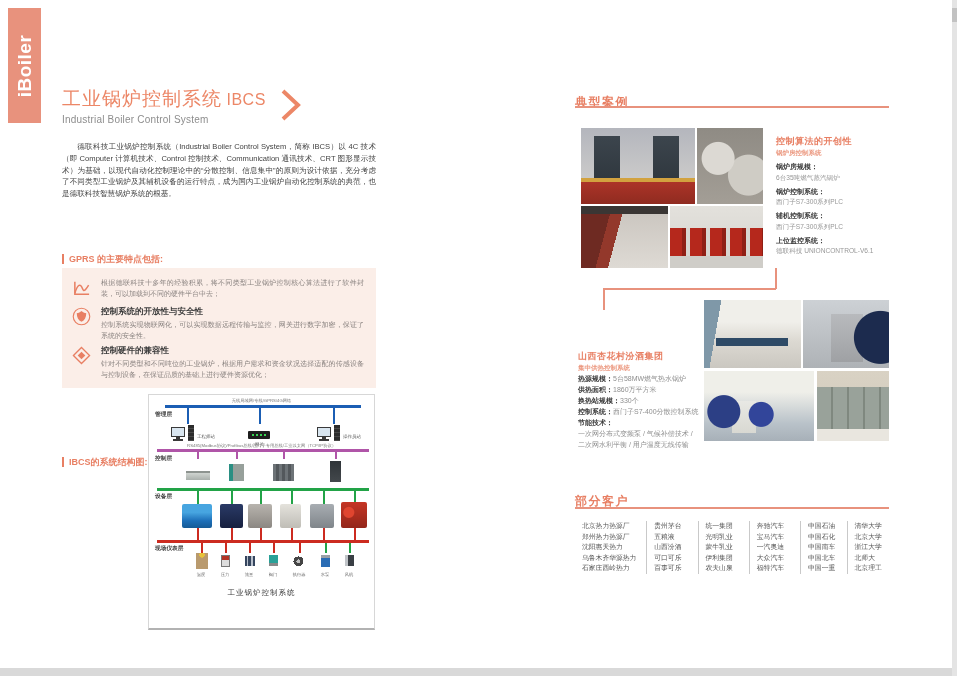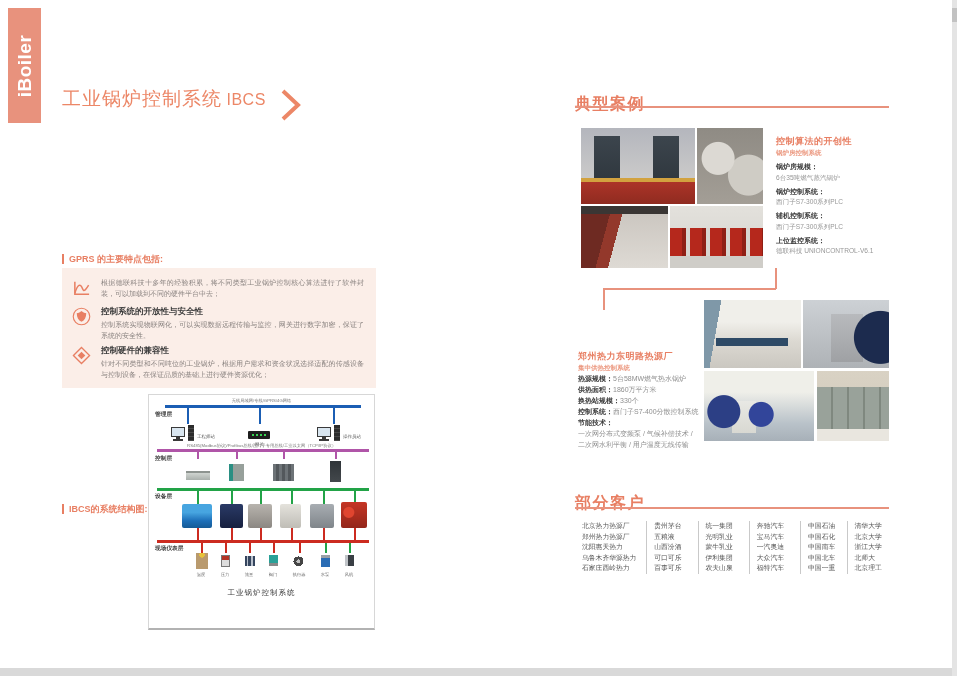--- a/index.html
+++ b/index.html
@@ -44,21 +44,21 @@
     position:absolute; left:62px; top:268px; width:314px; height:120px;
     background:#fbeee8; padding:10px 12px 8px 10px;
     display:flex; flex-direction:column; justify-content:space-between;
   }
   .feature-item { display:flex; }
   .feature-icon { width:20px; flex:0 0 20px; margin-right:9px; padding-top:1px; }
   .feature-title { font-size:8.5px; font-weight:bold; color:#3c3c3c; margin-bottom:2.5px; }
   .feature-desc { font-size:7px; line-height:10.5px; color:#8a8380; text-align:justify; }
 
   
-  .diagram-heading { position:absolute; left:62px; top:504px; }
+  .diagram-heading { position:absolute; left:62px; top:457px; }
   .diagram {
     position:absolute; left:148px; top:394px; width:227px; height:236px;
     background:#fff; border:1px solid #d7d7d7; border-bottom:2px solid #b2b2b2;
   }
   .diagram * { position:absolute; }
   .bus { height:3px; }
   .bus-blue { background:#1b5eb4; left:16px; top:10px; width:196px; }
   .bus-purple { background:#b055a8; left:8px; top:54px; width:212px; height:2.5px; }
   .bus-green { background:#22a347; left:8px; top:93px; width:212px; height:2.5px; }
   .bus-red { background:#cc2b20; left:8px; top:145px; width:212px; height:2.5px; }
@@ -100,21 +100,21 @@
   .ins-press { background:linear-gradient(#b33426 0 4px,#dddddd 4px); border:1px solid #777; width:9px; margin-left:1px; height:12px; top:160px; }
   .ins-flow { background:linear-gradient(90deg,#35455e 0 2px,#b8c0cc 2px 3.5px,#35455e 3.5px 6.5px,#b8c0cc 6.5px 8px,#35455e 8px); width:10px; height:10px; top:161px; margin-left:1px; }
   .ins-valve { background:linear-gradient(#2aa198 0 8px,#888888 8px); width:9px; height:11px; top:160px; margin-left:1px; }
   .ins-act { background:radial-gradient(circle,#c0c0c0 0 2px,#454545 2px 5px,transparent 5px); width:11px; height:11px; top:161px; }
   .ins-pump { background:linear-gradient(#9aa0a6 0 3px,#2a6db5 3px); width:9px; height:12px; top:160px; margin-left:1px; }
   .ins-fan { background:linear-gradient(90deg,#c0c4c8 0 3px,#3a3f45 3px); width:9px; height:11px; top:160px; margin-left:1px; }
   .instr-label { font-size:5px; color:#666; top:177px; transform:scale(.85); transform-origin:center top; text-align:center; width:20px; }
   .diagram-caption { width:100%; text-align:center; top:193px; font-size:7.5px; color:#3a3a3a; letter-spacing:1px; }
 
   
-  .section-header { position:absolute; font-size:16px; font-weight:bold; color:#e87f63; letter-spacing:1.5px; }
+  .section-header { position:absolute; font-size:12px; font-weight:bold; color:#e87f63; letter-spacing:1.5px; }
   .section-rule { position:absolute; height:2px; background:#e8927d; width:314px; left:575px; }
 
   .photo { position:absolute; }
 
   .ph-towers { left:581px; top:128px; width:114px; height:76px;
     background:
       linear-gradient(#d2a23f,#d2a23f) 0 50px/100% 4px no-repeat,
       linear-gradient(#ac3428,#8f2b20) 0 54px/100% 22px no-repeat,
       linear-gradient(#3c454d,#2f373e) 13px 8px/26px 46px no-repeat,
       linear-gradient(#3c454d,#2f373e) 72px 8px/26px 46px no-repeat,
@@ -187,26 +187,28 @@
 
 <div class="brand-tab">
   <span>iBoiler</span>
 </div>
 
 <div class="title-block">
   <div>
     <span class="title-cn">工业锅炉控制系统</span>
     <span class="title-suffix">IBCS</span>
   </div>
+  <div class="title-en">Industrial Boiler Control System</div>
 </div>
 <svg class="title-chevron" width="24" height="34" viewBox="0 0 24 34">
   <polyline points="4,3 19,17 4,31" fill="none" stroke="#ec8767" stroke-width="4"></polyline>
 </svg>
 
 <div class="intro">
+  <p>德联科技工业锅炉控制系统（Industrial Boiler Control System，简称 IBCS）以 4C 技术（即 Computer 计算机技术、Control 控制技术、Communication 通讯技术、CRT 图形显示技术）为基础，以现代自动化控制理论中的“分散控制、信息集中”的原则为设计依据，充分考虑了不同类型工业锅炉及其辅机设备的运行特点，成为国内工业锅炉自动化控制系统的典范，也是德联科技智慧锅炉系统的根基。</p>
 </div>
 
 <div class="mini-heading features-heading">GPRS 的主要特点包括:</div>
 <div class="feature-box">
   <div class="feature-item">
     <div class="feature-icon">
       <svg width="19" height="19" viewBox="0 0 20 20">
           <path d="M3 3 V16 H18" fill="none" stroke="#e87f63" stroke-width="1.6"></path>
           <path d="M3 15 C6 5,9 4.5,11 10 C12.5 14,14 12,17.5 6.5" fill="none" stroke="#e87f63" stroke-width="1.6"></path>
         </svg>
@@ -351,21 +353,21 @@
   <div class="spec-value">西门子S7-300系列PLC</div>
   <div class="spec-label">上位监控系统：</div>
   <div class="spec-value">德联科技 UNIONCONTROL-V6.1</div>
 </div>
 
 <div class="connector" style="left:775px;top:268px;width:1.5px;height:21px;"></div>
 <div class="connector" style="left:603px;top:288px;width:173px;height:1.5px;"></div>
 <div class="connector" style="left:603px;top:288px;width:1.5px;height:22px;"></div>
 
 <div class="case2-text">
-  <div class="case-title">郑州热力东明路热源厂</div>
+  <div class="case-title">山西杏花村汾酒集团</div>
   <div class="case-subtitle">集中供热控制系统</div>
   <div class="spec-line"><span class="spec-label">热源规模：</span><span class="spec-value">5台58MW燃气热水锅炉</span></div>
   <div class="spec-line"><span class="spec-label">供热面积：</span><span class="spec-value">1860万平方米</span></div>
   <div class="spec-line"><span class="spec-label">换热站规模：</span><span class="spec-value">330个</span></div>
   <div class="spec-line"><span class="spec-label">控制系统：</span><span class="spec-value">西门子S7-400分散控制系统</span></div>
   <div class="spec-line"><span class="spec-label">节能技术：</span><span class="spec-value"></span></div>
   <div class="spec-line"><span class="spec-label"></span><span class="spec-value">一次网分布式变频泵 / 气候补偿技术 /</span></div>
   <div class="spec-line"><span class="spec-label"></span><span class="spec-value">二次网水利平衡 / 用户温度无线传输</span></div>
 </div>
 

